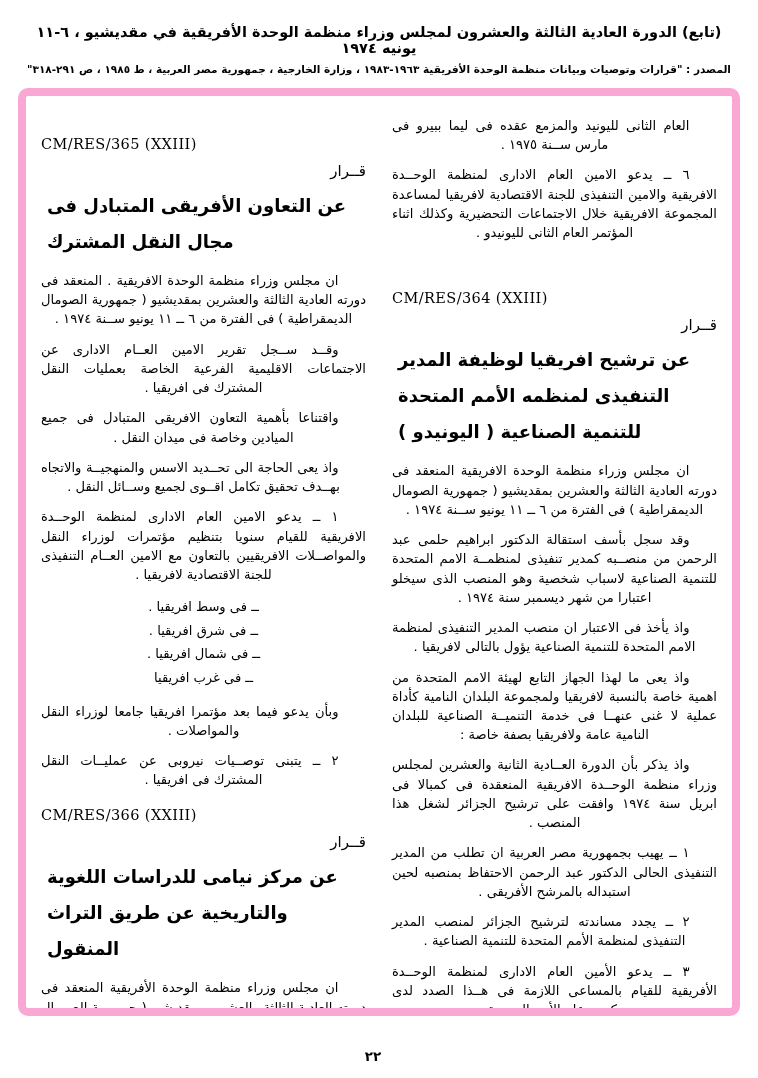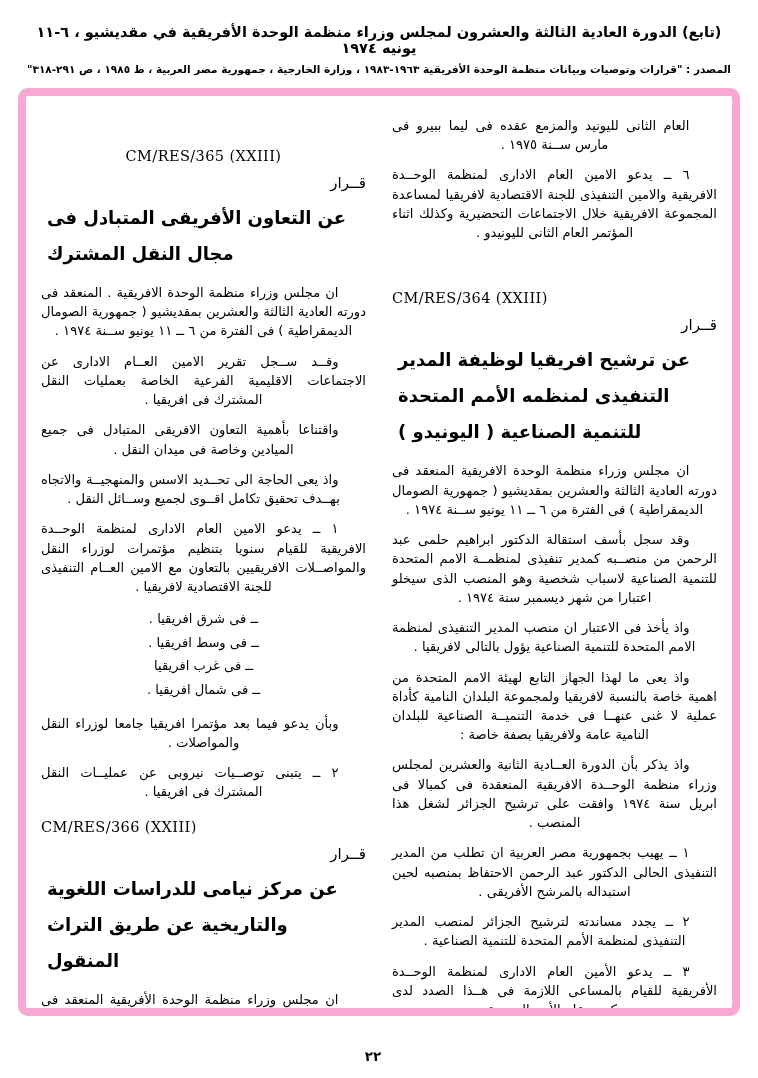--- a/index.html
+++ b/index.html
@@ -138,35 +138,35 @@
         <div class="para">وقد سجل بأسف استقالة الدكتور ابراهيم حلمى عبد الرحمن من منصــبه كمدير تنفيذى لمنظمــة الامم المتحدة للتنمية الصناعية لاسباب شخصية وهو المنصب الذى سيخلو اعتبارا من شهر ديسمبر سنة ١٩٧٤ .</div>
         <div class="para">واذ يأخذ فى الاعتبار ان منصب المدير التنفيذى لمنظمة الامم المتحدة للتنمية الصناعية يؤول بالتالى لافريقيا .</div>
         <div class="para">واذ يعى ما لهذا الجهاز التابع لهيئة الامم المتحدة من اهمية خاصة بالنسبة لافريقيا ولمجموعة البلدان النامية كأداة عملية لا غنى عنهــا فى خدمة التنميــة الصناعية للبلدان النامية عامة ولافريقيا بصفة خاصة :</div>
         <div class="para">واذ يذكر بأن الدورة العــادية الثانية والعشرين لمجلس وزراء منظمة الوحــدة الافريقية المنعقدة فى كمبالا فى ابريل سنة ١٩٧٤ وافقت على ترشيح الجزائر لشغل هذا المنصب .</div>
         <div class="para">١ ــ يهيب بجمهورية مصر العربية ان تطلب من المدير التنفيذى الحالى الدكتور عبد الرحمن الاحتفاظ بمنصبه لحين استبداله بالمرشح الأفريقى .</div>
         <div class="para">٢ ــ يجدد مساندته لترشيح الجزائر لمنصب المدير التنفيذى لمنظمة الأمم المتحدة للتنمية الصناعية .</div>
         <div class="para">٣ ــ يدعو الأمين العام الادارى لمنظمة الوحــدة الأفريقية للقيام بالمساعى اللازمة فى هــذا الصدد لدى سكرتير عام الأمم المتحدة .</div>
       </div>
 
       <div class="col">
-        <div class="ref" style="margin-top:32px;text-align:center;" dir="ltr">CM/RES/365  (XXIII)</div>
+        <div class="ref" style="margin-top:20px;" dir="ltr">CM/RES/365  (XXIII)</div>
         <div class="res-title">قــرار</div>
         <div class="res-subtitle">عن التعاون الأفريقى المتبادل فى مجال النقل المشترك</div>
 
         <div class="para">ان مجلس وزراء منظمة الوحدة الافريقية . المنعقد فى دورته العادية الثالثة والعشرين بمقديشيو ( جمهورية الصومال الديمقراطية ) فى الفترة من ٦ ــ ١١ يونيو ســنة ١٩٧٤ .</div>
         <div class="para">وقــد ســجل تقرير الامين العــام الادارى عن الاجتماعات الاقليمية الفرعية الخاصة بعمليات النقل المشترك فى افريقيا .</div>
         <div class="para">واقتناعا بأهمية التعاون الافريقى المتبادل فى جميع الميادين وخاصة فى ميدان النقل .</div>
         <div class="para">واذ يعى الحاجة الى تحــديد الاسس والمنهجيــة والاتجاه بهــدف تحقيق تكامل اقــوى لجميع وســائل النقل .</div>
         <div class="para">١ ــ يدعو الامين العام الادارى لمنظمة الوحــدة الافريقية للقيام سنويا بتنظيم مؤتمرات لوزراء النقل والمواصــلات الافريقيين بالتعاون مع الامين العــام التنفيذى للجنة الاقتصادية لافريقيا .</div>
 
         <div class="dash-list">
+          <div>ــ فى وسط افريقيا .</div>
           <div>ــ فى شرق افريقيا .</div>
-          <div>ــ فى وسط افريقيا .</div>
+          <div>ــ فى شمال افريقيا .</div>
           <div>ــ فى غرب افريقيا</div>
-          <div>ــ فى شمال افريقيا .</div>
         </div>
 
         <div class="para">وبأن يدعو فيما بعد مؤتمرا افريقيا جامعا لوزراء النقل والمواصلات .</div>
         <div class="para">٢ ــ يتبنى توصــيات نيروبى عن عمليــات النقل المشترك فى افريقيا .</div>
 
         <div class="ref spaced" style="margin-top:18px;" dir="ltr">CM/RES/366  (XXIII)</div>
         <div class="res-title">قــرار</div>
         <div class="res-subtitle">عن مركز نيامى للدراسات اللغوية والتاريخية عن طريق التراث المنقول</div>
 
         <div class="para">ان مجلس وزراء منظمة الوحدة الأفريقية المنعقد فى دورته العادية الثالثة والعشرين بمقديشيو ( جمهورية الصومال الديمقراطية ) فى الفترة من ٦ ــ ١١ يونيو ســنة ١٩٧٤ .</div>

